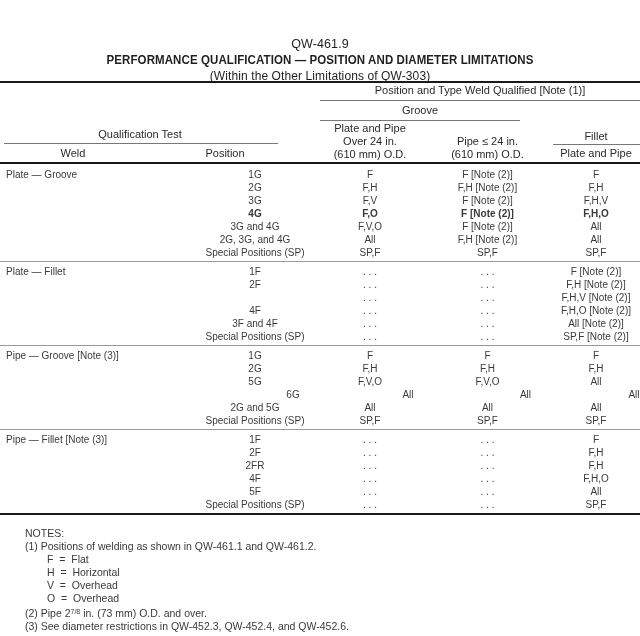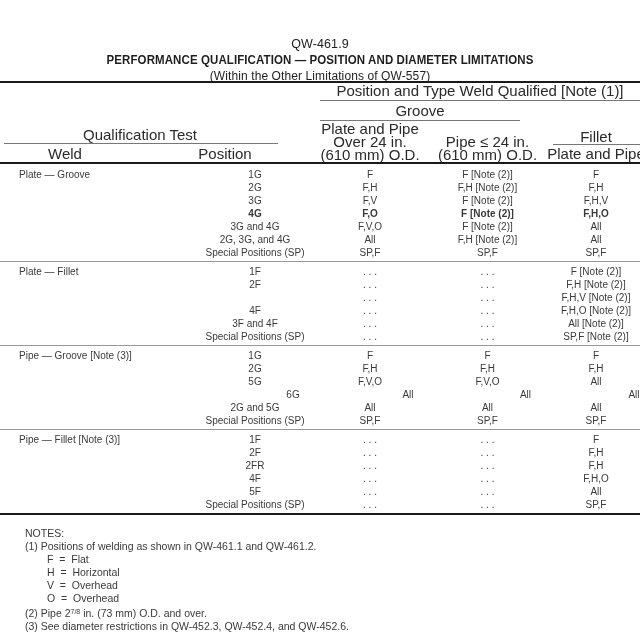--- a/index.html
+++ b/index.html
@@ -9,54 +9,54 @@
       color: #2a2a2a;
     }
     .title-block { position: absolute; left: 0; top: 36px; width: 640px; text-align: center; }
     .title-block div { font-size: 12.5px; line-height: 16px; color: #1e1e1e; letter-spacing: 0.1px; }
     .title-block .t2 { font-weight: bold; font-size: 12.5px; transform: scaleX(0.92); }
     .title-block .t3 { font-size: 12px; }
 
     .rule { position: absolute; background: #1a1a1a; }
     .thin { position: absolute; background: #777; height: 1px; }
 
-    .hdr { position: absolute; font-size: 15px; color: #2a2a2a; text-align: center; line-height: 13px; }
+    .hdr { position: absolute; font-size: 11px; color: #2a2a2a; text-align: center; line-height: 13px; }
     .row { position: absolute; left: 0; width: 640px; height: 13px; font-size: 10px; line-height: 13px; color: #3a3a3a; }
     .row span { position: absolute; top: 0; white-space: nowrap; }
-    .c-weld { left: 19px; }
+    .c-weld { left: 6px; }
     .c-pos { left: 180px; width: 150px; text-align: center; }
     .c-g1 { left: 310px; width: 120px; text-align: center; }
     .c-g2 { left: 425px; width: 125px; text-align: center; }
     .c-fil { left: 540px; width: 112px; text-align: center; }
 
     .notes { position: absolute; left: 6px; top: 527px; font-size: 10.5px; line-height: 13px; color: #3a3a3a; margin-left: 19px; }
     .notes .ind { padding-left: 22px; }
     .frac { font-size: 7px; vertical-align: 3px; }
   </style>
 </head>
 <body>
 
 <div class="title-block">
   <div>QW-461.9</div>
   <div class="t2">PERFORMANCE QUALIFICATION — POSITION AND DIAMETER LIMITATIONS</div>
-  <div class="t3">(Within the Other Limitations of QW-557)</div>
+  <div class="t3">(Within the Other Limitations of QW-303)</div>
 </div>
 
 <div class="rule" style="left:0; top:81px; width:640px; height:2px;"></div>
 
 <div class="hdr" style="left:320px; top:84px; width:320px;">Position and Type Weld Qualified [Note (1)]</div>
 <div class="thin" style="left:320px; top:100px; width:320px;"></div>
 
 <div class="hdr" style="left:320px; top:104px; width:200px;">Groove</div>
 <div class="thin" style="left:320px; top:120px; width:200px;"></div>
 
 <div class="hdr" style="left:0; top:128px; width:280px;">Qualification Test</div>
 <div class="thin" style="left:4px; top:143px; width:274px;"></div>
 
-<div class="hdr" style="left:0; top:147px; width:130px;">Weld</div>
+<div class="hdr" style="left:8px; top:147px; width:130px;">Weld</div>
 <div class="hdr" style="left:150px; top:147px; width:150px;">Position</div>
 
 <div class="hdr" style="left:310px; top:122px; width:120px;">
   <div>Plate and Pipe</div>
   <div>Over 24 in.</div>
   <div>(610 mm) O.D.</div>
 </div>
 <div class="hdr" style="left:425px; top:135px; width:125px;">
   <div>Pipe ≤ 24 in.</div>
   <div>(610 mm) O.D.</div>

